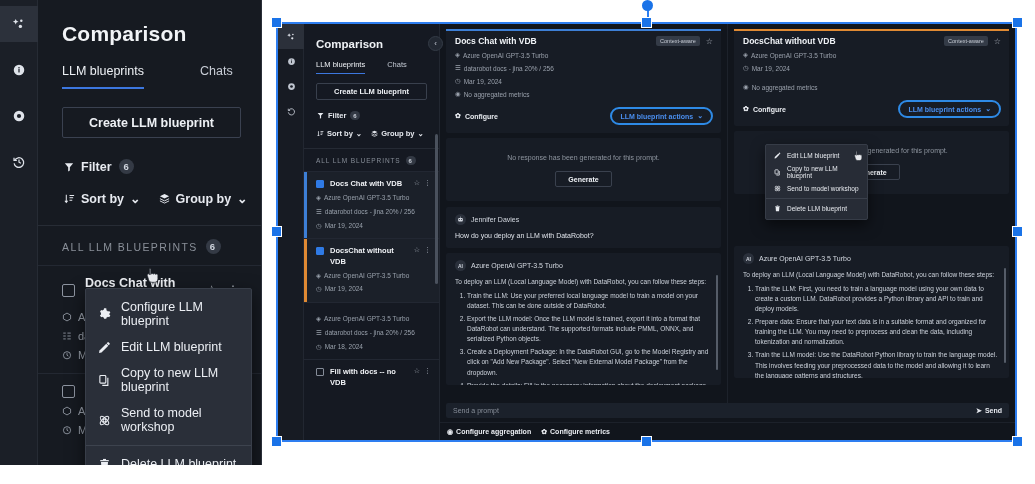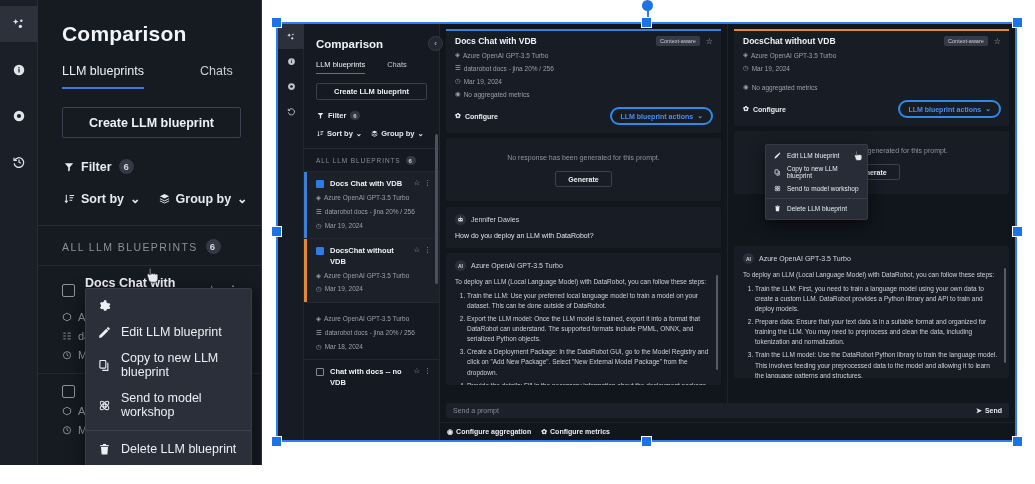--- a/index.html
+++ b/index.html
@@ -304,20 +304,21 @@
     </div>
 
     <div class="lp-menu">
       <div class="lp-menu-item">
         <span>
           <svg width="13" height="13" viewBox="0 0 14 14" fill="#eceff4">
               <path d="M7 4.6a2.4 2.4 0 1 0 0 4.8 2.4 2.4 0 0 0 0-4.8zm0 3.6a1.2 1.2 0 1 1 0-2.4 1.2 1.2 0 0 1 0 2.4z"></path>
               <path d="M12.2 7c0-.3 0-.6-.1-.9l1.2-.9-1.2-2.1-1.4.6c-.5-.4-1-.7-1.5-.9L8.9.4H6.5l-.3 1.4c-.6.2-1.1.5-1.5.9l-1.4-.6-1.2 2.1 1.2.9c0 .3-.1.6-.1.9s0 .6.1.9l-1.2.9 1.2 2.1 1.4-.6c.4.4.9.7 1.5.9l.3 1.4h2.4l.3-1.4c.5-.2 1-.5 1.5-.9l1.4.6 1.2-2.1-1.2-.9c.1-.3.1-.6.1-.9z"></path>
             </svg>
         </span>
+        <span>Configure LLM blueprint</span>
       </div>
       <div class="lp-menu-item">
         <span>
           <svg width="13" height="13" viewBox="0 0 14 14" fill="#eceff4">
               <path d="M1.6 10.2l-.5 2.7 2.7-.5 7.3-7.3-2.2-2.2z"></path>
               <path d="M12.5 2.4L11.6 1.5a1 1 0 0 0-1.4 0l-.9.9 2.2 2.2.9-.9a1 1 0 0 0 .1-1.3z"></path>
             </svg>
         </span>
         <span>Edit LLM blueprint</span>
       </div>
@@ -495,21 +496,21 @@
             </div>
           <div class="a-meta">
               <span>◷</span>
               <span>Mar 18, 2024</span>
             </div>
         </div>
 
         <div class="a-card">
           <div class="a-card-top">
             <div class="a-cb"></div>
-            <div class="a-name">Chat with docs -- no VDB</div>
+            <div class="a-name">Fill with docs -- no VDB</div>
             <div class="a-ic">☆</div>
             <div class="a-ic">⋮</div>
           </div>
         </div>
 
         <div class="a-scroll"></div>
       </div>
 
       <div class="collapse-btn">‹</div>
 

